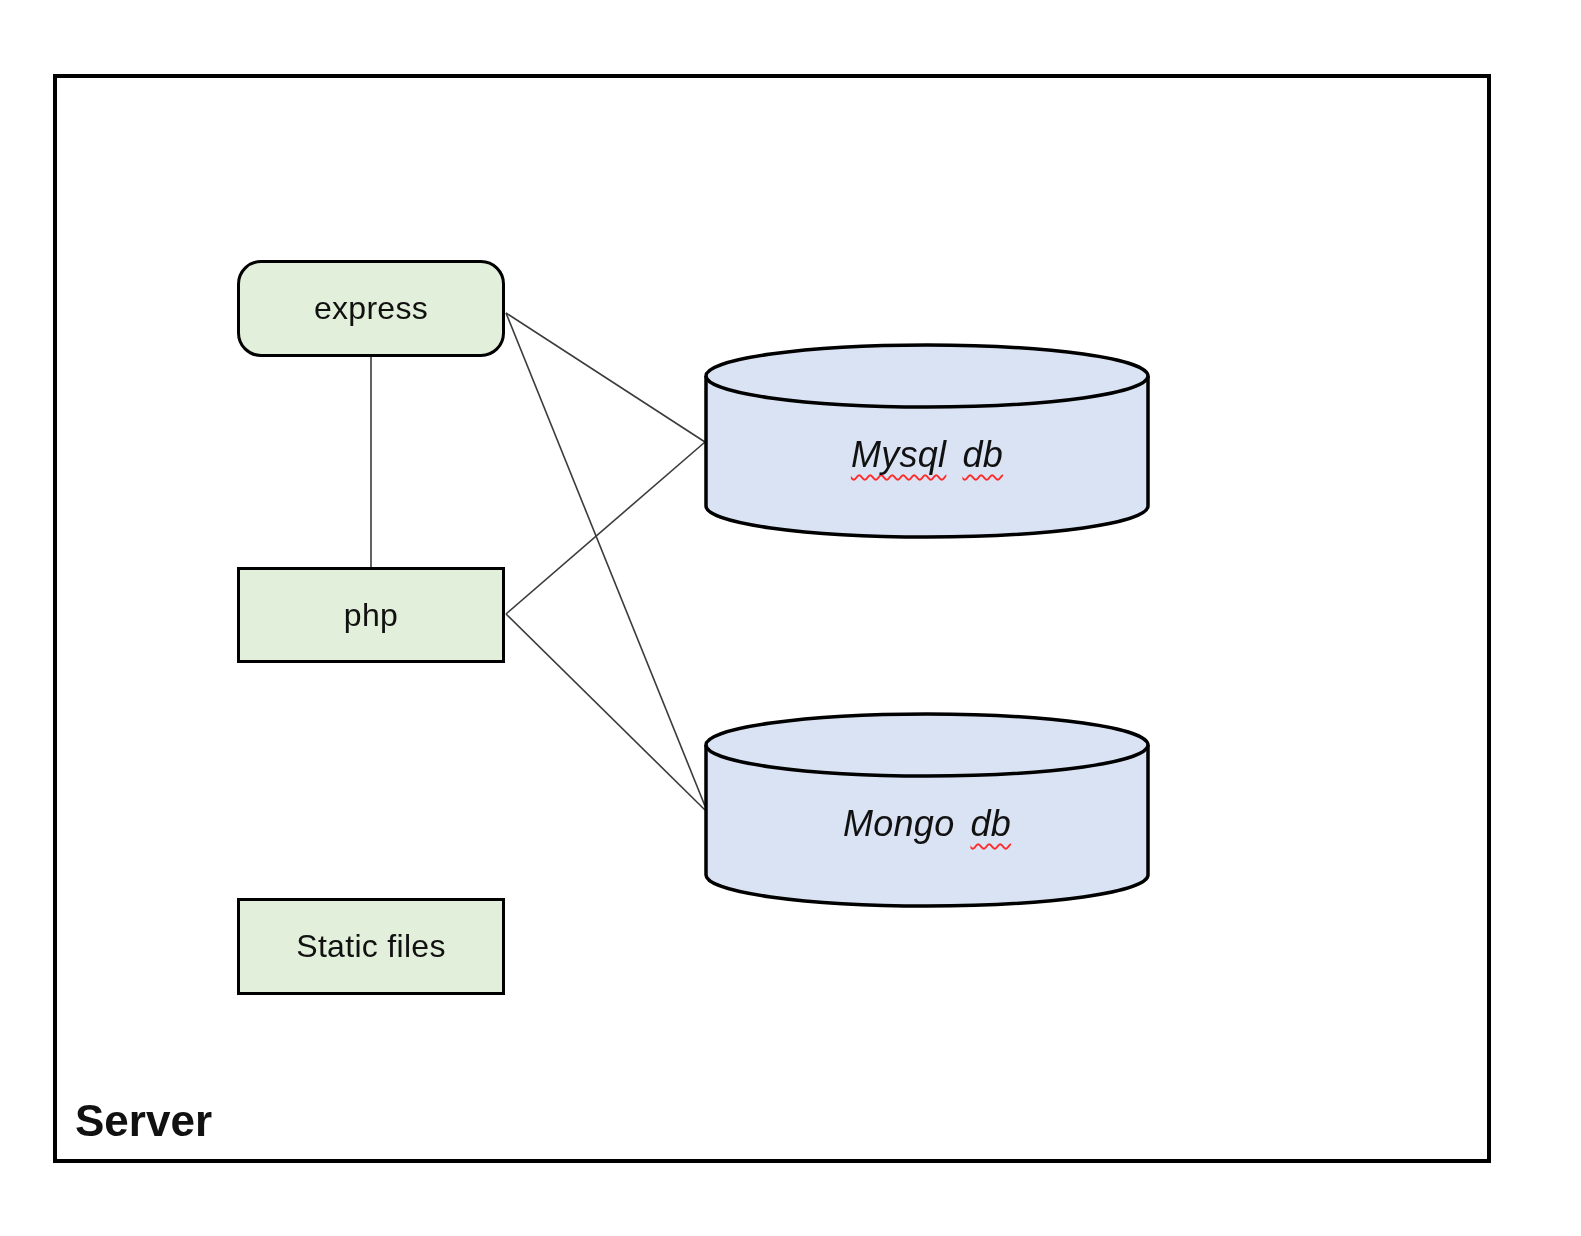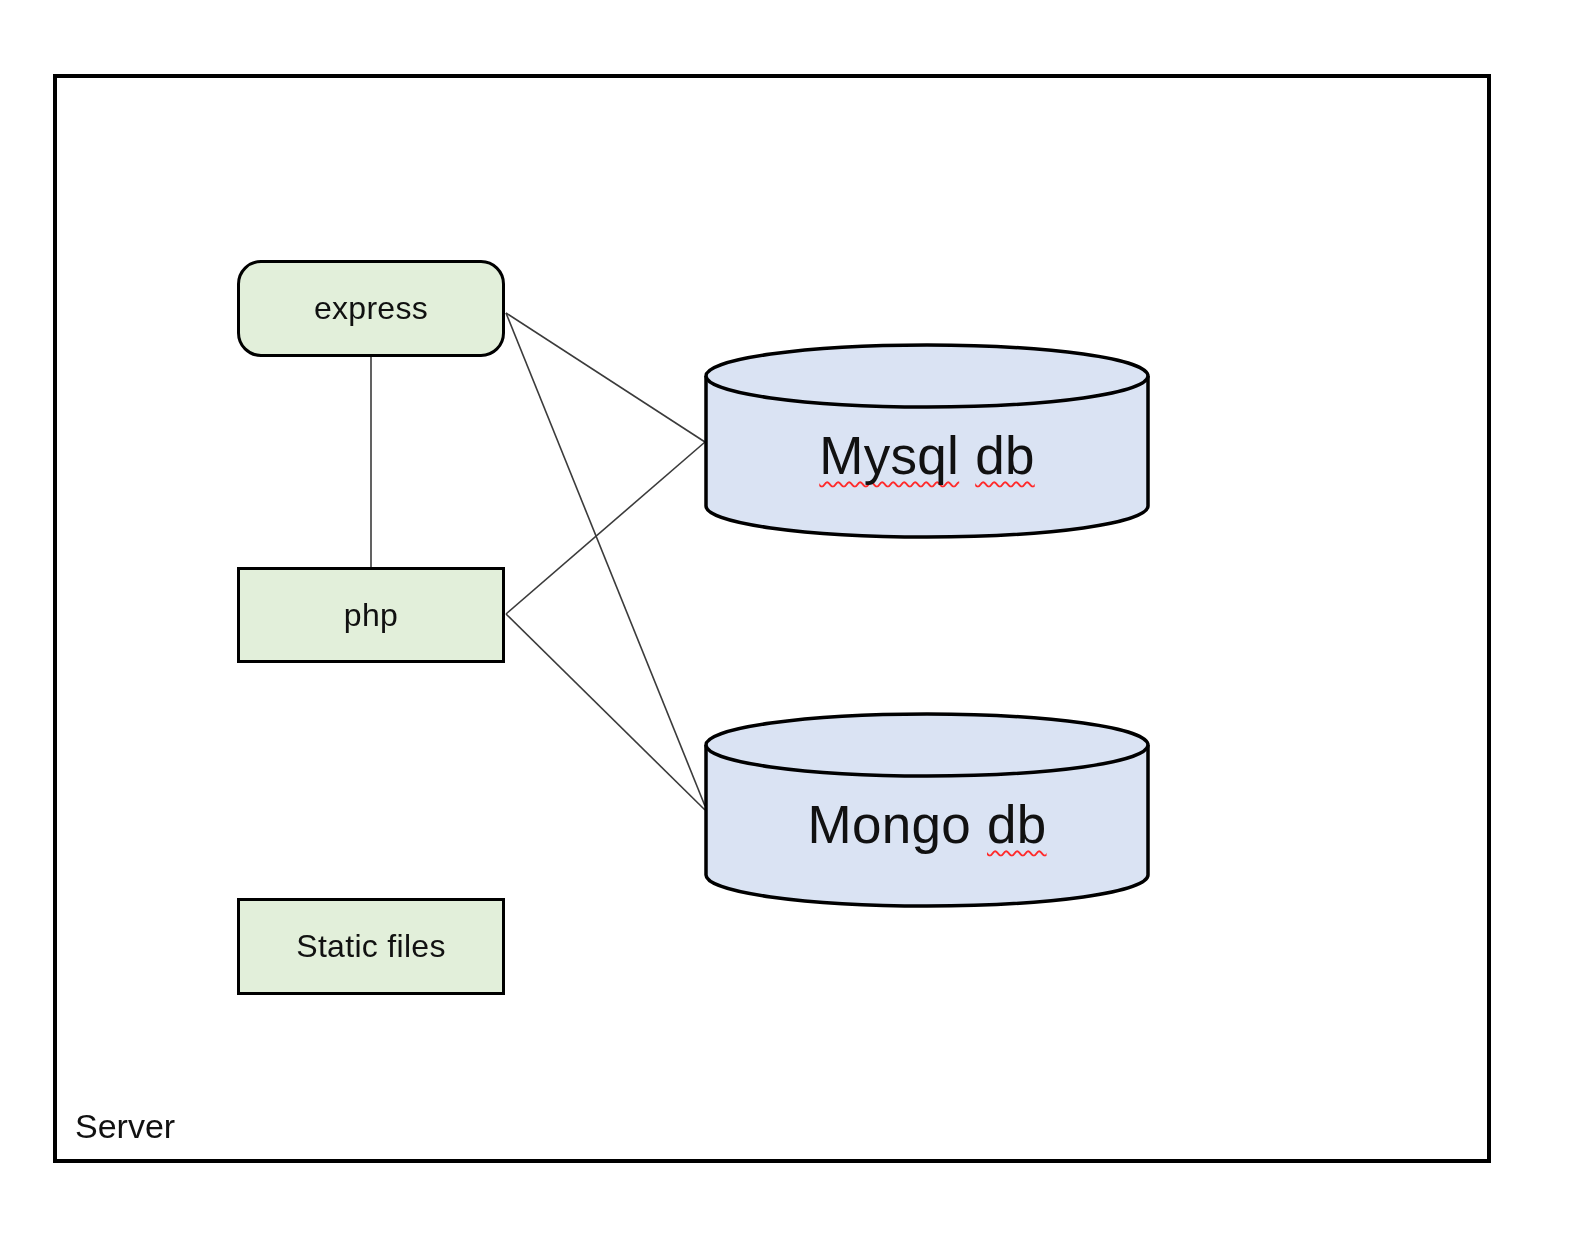--- a/index.html
+++ b/index.html
@@ -23,23 +23,24 @@
     overflow:hidden;
   }
   .server-box{
     position:absolute;left:53px;top:74px;width:1438px;height:1089px;
     border:4px solid var(--outer-border);
     box-sizing:border-box;
     background:transparent;
   }
   .server-label{
     position:absolute;left:18px;bottom:14px;
-    font-size:34px;line-height:1.1;
+    font-size:44px;line-height:1.1;
     color:var(--text);
     white-space:nowrap;
+    font-weight:bold;
   }
   .connectors{
     position:absolute;left:0;top:0;width:1581px;height:1236px;
     pointer-events:none;
   }
   .connectors line{
     stroke:var(--connector);
     stroke-width:1.6;
   }
   .node{
@@ -52,23 +53,24 @@
     border:3px solid var(--box-border);
     font-size:32px;
     letter-spacing:0.3px;
   }
   .cylinder{position:absolute;}
   .cylinder svg{position:absolute;left:0;top:0;overflow:visible;}
   .cyl-label{
     position:absolute;left:0;top:0;right:0;bottom:0;
     display:flex;align-items:center;justify-content:center;
     padding-top:28px;
-    font-size:53px;
+    font-size:36px;
     gap:16px;
     letter-spacing:0.3px;
+    font-style:italic;
   }
   .squiggle{
     text-decoration-line:underline;
     text-decoration-style:wavy;
     text-decoration-color:var(--misspell-underline);
     text-decoration-thickness:1.5px;
     text-underline-offset:7px;
     text-decoration-skip-ink:none;
   }
 </style>

